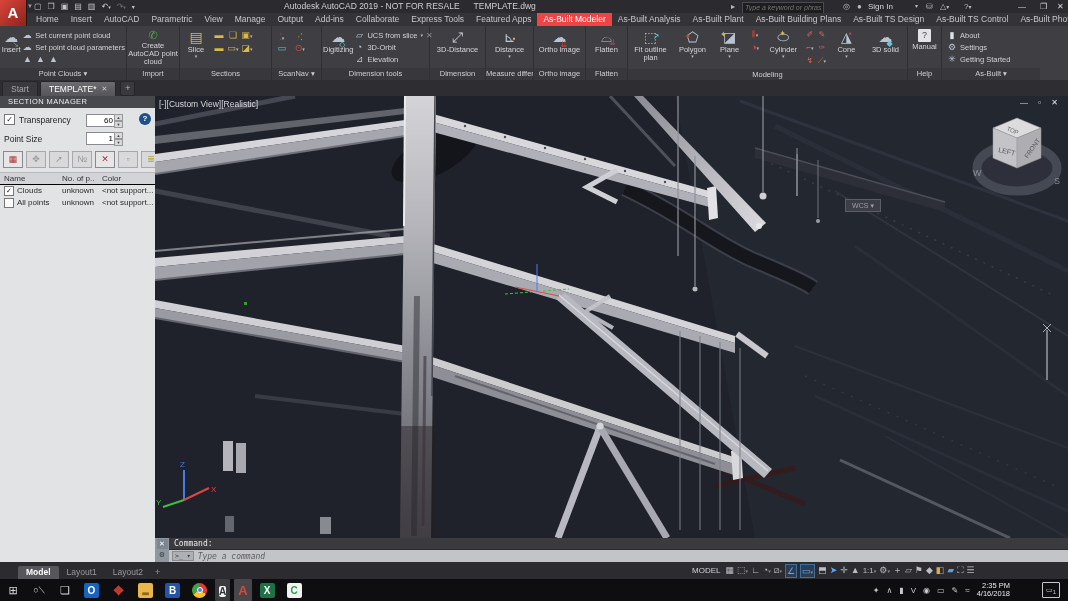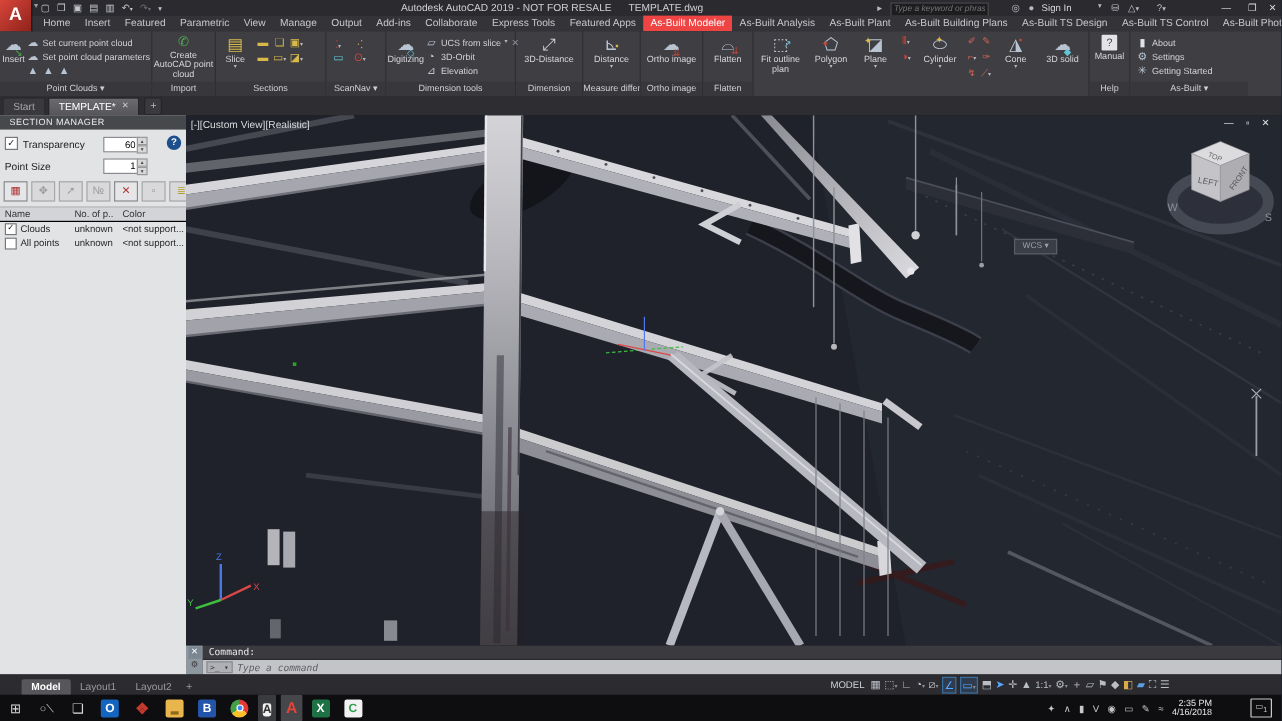--- a/index.html
+++ b/index.html
@@ -6,21 +6,21 @@
   body{width:1068px;height:601px;position:relative;background:#1f222a;
        font-family:"Liberation Sans",sans-serif;overflow:hidden;-webkit-font-smoothing:antialiased}
   .abs{position:absolute}
   
   #titlebar{left:0;top:0;width:1068px;height:13px;background:#2b2b2f;color:#d2d2d6;font-size:9px}
   #applogo{left:0;top:0;width:26px;height:26px;background:linear-gradient(135deg,#d8453a,#8f231c);
            color:#fff;font-weight:bold;font-size:15px;text-align:center;line-height:25px;z-index:30;border-right:1px solid #1a1a1a}
   #applogo-caret{left:27px;top:3px;color:#9a9aa0;font-size:6px;z-index:30}
   .qat{left:34px;top:0;height:13px;display:flex;align-items:center;gap:6px;color:#c2c6cc;font-size:8px}
   .qat span{cursor:default}
-  #wintitle{left:300px;top:0;width:320px;height:13px;line-height:13px;text-align:center;color:#cfcfd3;font-size:8.5px;white-space:nowrap}
+  #wintitle{left:284px;top:0;width:320px;height:13px;line-height:13px;color:#cfcfd3;font-size:8.5px;white-space:nowrap}
   #wintitle b{font-weight:normal;margin-left:14px}
   #tsearch{left:742px;top:1.5px;width:76px;height:10px;background:#1d1d20;border:1px solid #4a4a50;color:#8a8a90;
            font-size:7px;font-style:italic;padding:0 2px;font-family:"Liberation Sans",sans-serif}
   .tico{top:0;height:13px;line-height:13px;color:#b8bcc2;font-size:8px}
   .winbtns{top:0;height:13px;line-height:13px;color:#d8d8dc;font-size:8px;letter-spacing:0}
   
   #tabrow{left:0;top:13px;width:1068px;height:13px;background:#333338;display:flex;align-items:stretch;padding-left:30px;box-sizing:border-box}
   .rtab{color:#c7c7cc;font-size:8.5px;line-height:13px;padding:0 6px;white-space:nowrap;cursor:default}
   .rtab.active{background:#ef4444;color:#fff}
   
@@ -127,21 +127,21 @@
 <span class="abs tico" style="left:926px">⛁</span>
 <span class="abs tico" style="left:940px">△<span style="font-size:6px">▾</span></span>
 <span class="abs tico" style="left:964px">?<span style="font-size:6px">▾</span></span>
 <span class="abs winbtns" style="left:1018px">—</span>
 <span class="abs winbtns" style="left:1040px">❐</span>
 <span class="abs winbtns" style="left:1057px">✕</span>
 
 <div class="abs" id="tabrow">
   <span class="rtab">Home</span>
   <span class="rtab">Insert</span>
-  <span class="rtab">Featured</span>
+  <span class="rtab">AutoCAD</span>
   <span class="rtab">Parametric</span>
   <span class="rtab">View</span>
   <span class="rtab">Manage</span>
   <span class="rtab">Output</span>
   <span class="rtab">Add-ins</span>
   <span class="rtab">Collaborate</span>
   <span class="rtab">Express Tools</span>
   <span class="rtab">Featured Apps</span>
   <span class="rtab active">As-Built Modeler</span>
   <span class="rtab">As-Built Analysis</span>
@@ -324,20 +324,21 @@
       <div class="bigbtn" style="width:36px">
         <span class="bicon">◮<i class="ov r" style="left:8px;top:-3px">▪</i></span>
         <span class="blabel">Cone</span>
         <span class="caret">▾</span>
       </div>
       <div class="bigbtn" style="width:42px">
         <span class="bicon">☁<i class="ov c" style="top:7px">◆</i></span>
         <span class="blabel">3D solid</span>
       </div>
     </div>
+    <div class="plabel">Modeling</div>
   </div>
 
   <div class="panel" style="width:34px">
     <div class="pcontent" style="justify-content:center">
       <div class="bigbtn" style="width:32px">
         <span class="bicon" style="background:#e4e4e8;color:#444;width:13px;height:13px;line-height:13px;font-size:9px;border-radius:1px">?</span>
         <span class="blabel">Manual</span>
       </div>
     </div>
     <div class="plabel">Help</div>

